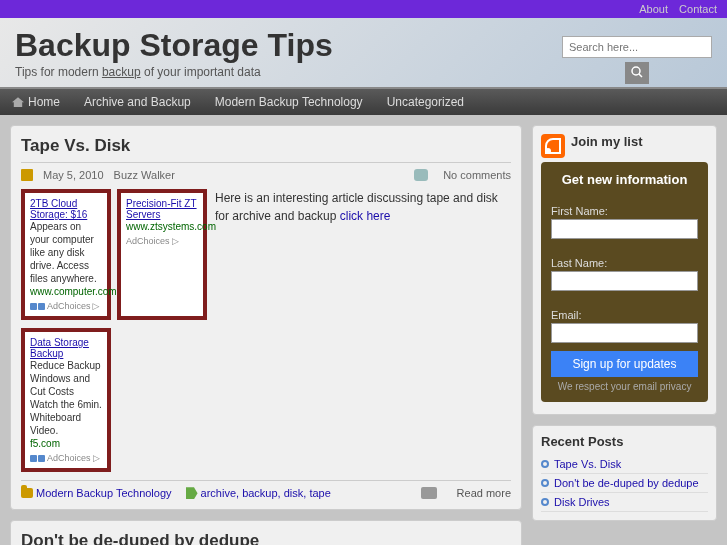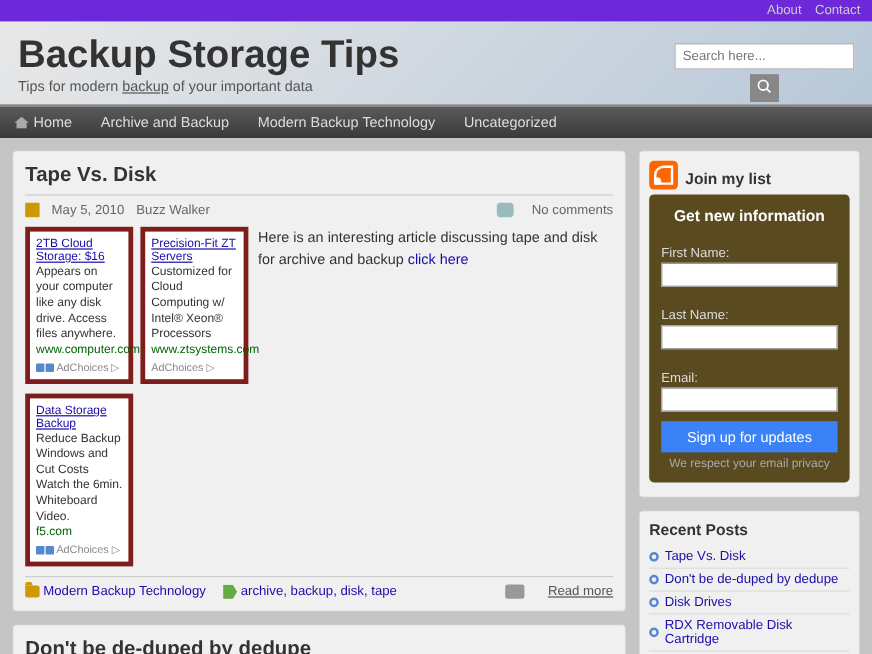--- a/index.html
+++ b/index.html
@@ -212,21 +212,20 @@
       background: #66aa44;
       clip-path: polygon(0 0, 70% 0, 100% 50%, 70% 100%, 0 100%);
     }
     .post-footer-tags { color: #1a0dab; }
     .post-footer-readmore {
       margin-left: auto;
       color: #555;
       display: flex;
       align-items: center;
       gap: 20px;
-      text-decoration: underline;
     }
 
     
     #sidebar {
       width: 185px;
       flex-shrink: 0;
     }
     .sidebar-widget {
       background: #f0f0f0;
       border: 1px solid #ccc;
@@ -426,21 +425,20 @@
                     <span></span>
                     <span></span>
                   </span>
                 <span>AdChoices</span>
                 <span>▷</span>
               </div>
             </div>
 
             <div class="ad-box">
               <a>Precision-Fit ZT Servers</a>
-              <p>Customized for Cloud Computing w/ Intel® Xeon® Processors</p>
               <p class="ad-green">www.ztsystems.com</p>
               <div class="ad-choices">
                 <span>AdChoices ▷</span>
               </div>
             </div>
           </div>
 
           <div style="margin-left:0;">
             <div class="ad-box" style="width:90px;">
               <a>Data Storage Backup</a>
@@ -480,21 +478,21 @@
     <div class="post-card">
       <div class="post-title">Don't be de-duped by dedupe</div>
 
     </div>
 
   </div>
 
   <div id="sidebar">
 
     <div class="sidebar-widget">
-      <div style="display:flex; align-items:flex-end; gap:6px;">
+      <div style="display:flex; align-items:flex-start; gap:6px;">
         <div class="rss-icon"></div>
         <span class="widget-title">Join my list</span>
       </div>
       <div class="newsletter-box">
         <div class="box-title">Get new information</div>
         <label>First Name:</label>
         <input type="text" style="width: 100%; padding: 3px; border: 1px solid rgb(153, 153, 153); font-size: 11px;">
         <label>Last Name:</label>
         <input type="text" style="width: 100%; padding: 3px; border: 1px solid rgb(153, 153, 153); font-size: 11px;">
         <label>Email:</label>
@@ -512,21 +510,17 @@
           <a>Tape Vs. Disk</a>
         </li>
         <li>
           <span class="recent-post-dot"></span>
           <a>Don't be de-duped by dedupe</a>
         </li>
         <li>
           <span class="recent-post-dot"></span>
           <a>Disk Drives</a>
         </li>
-        <li>
-          <span class="recent-post-dot"></span>
-          <a>RDX Removable Disk Cartridge</a>
-        </li>
       </ul>
     </div>
 
   </div>
 </div>
 
 </body></html>

